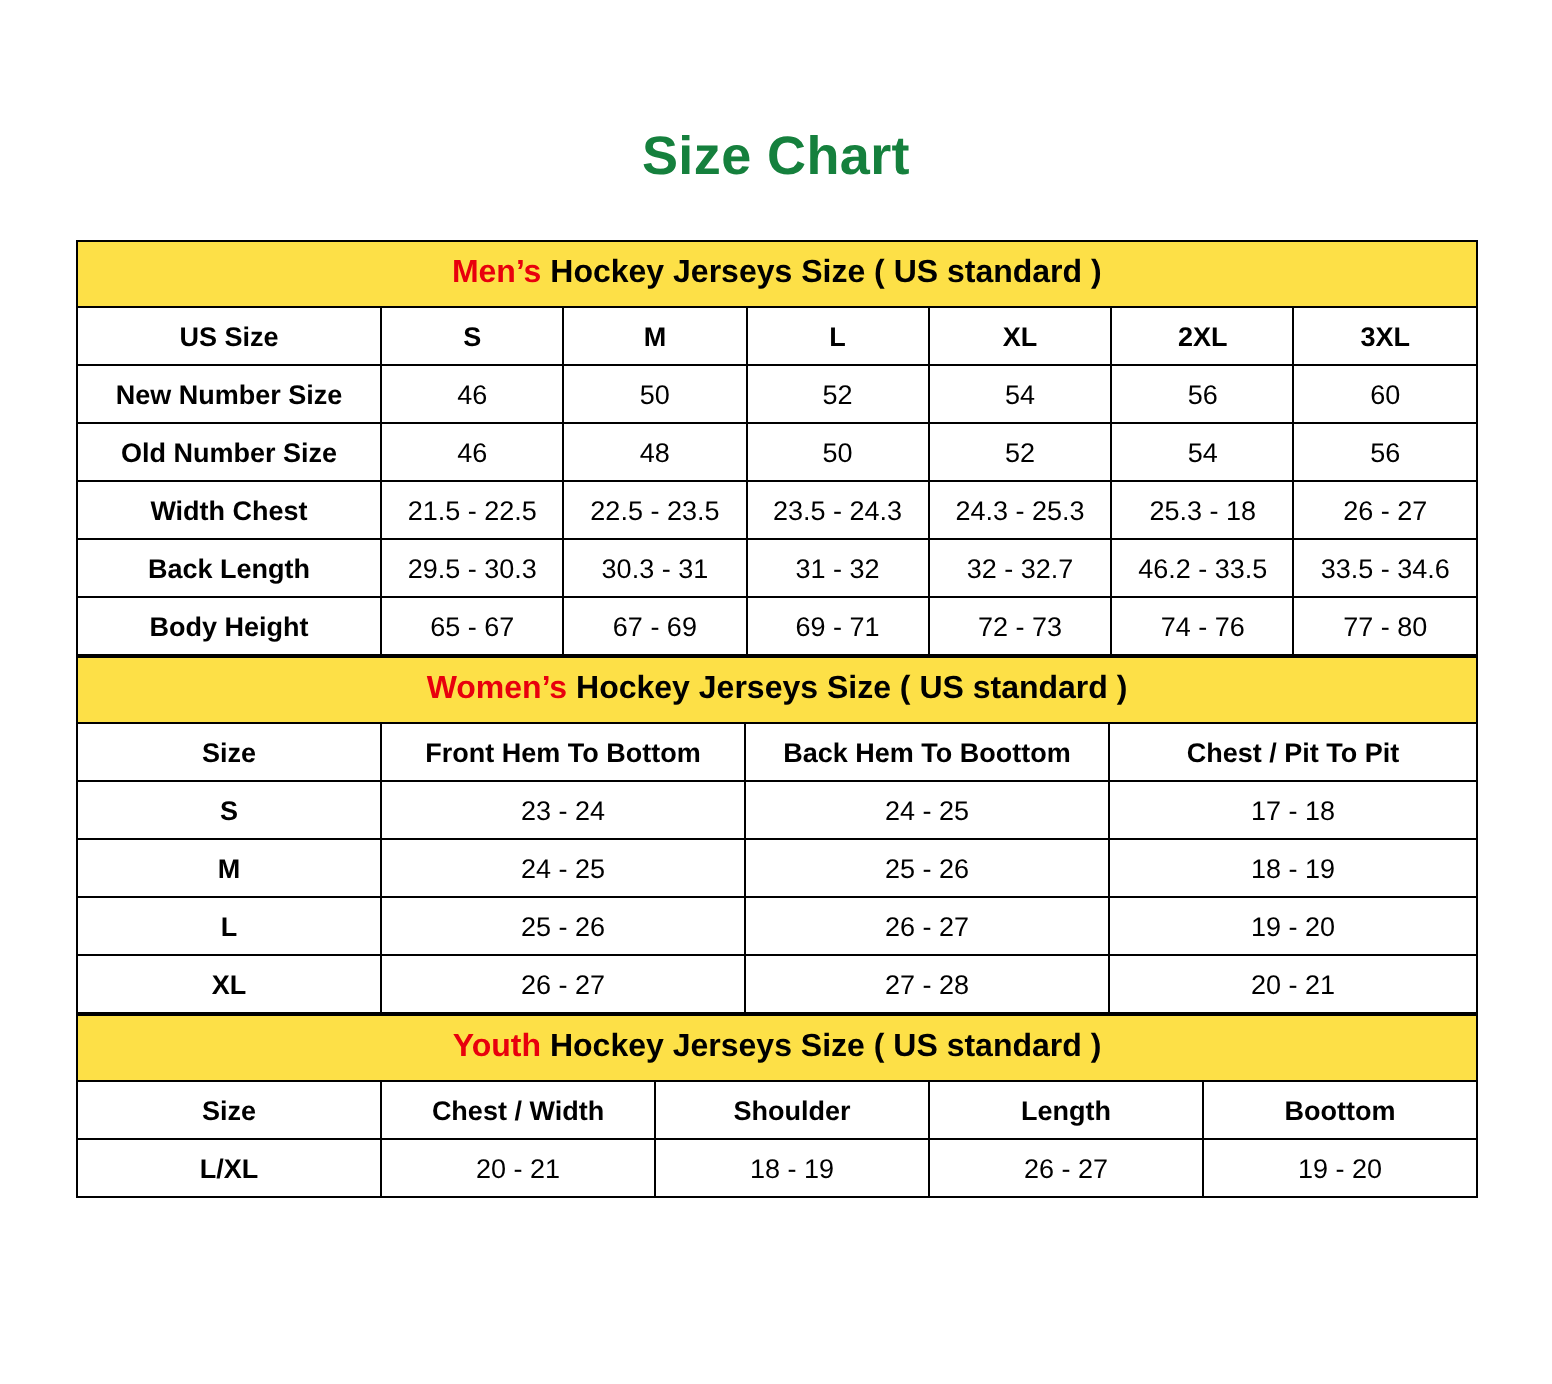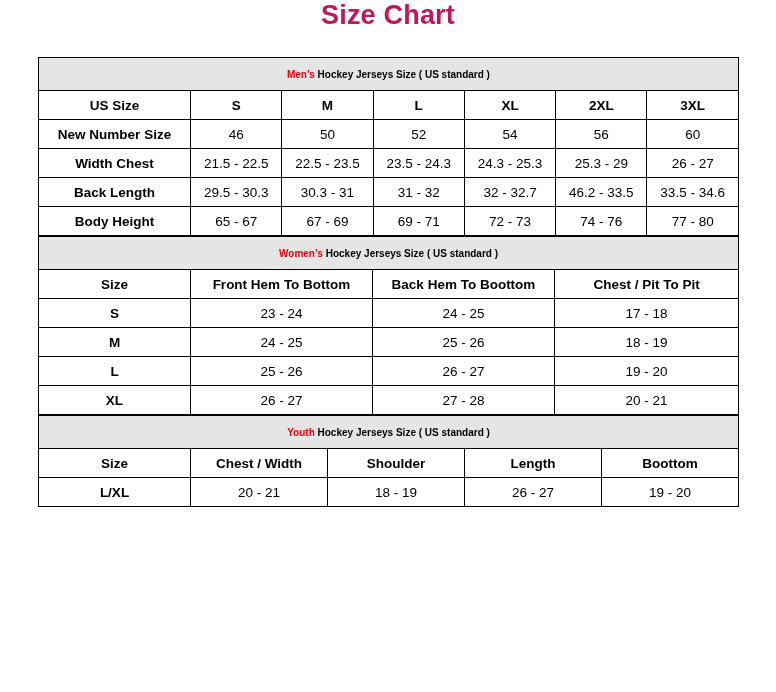--- a/index.html
+++ b/index.html
@@ -15,46 +15,47 @@
     overflow: hidden;
   }
   .page {
     width: 776px;
     height: 692px;
     position: relative;
     box-sizing: border-box;
   }
   .chart-title {
     text-align: center;
-    color: #be185d;
+    color: #15803d;
     font-size: 27px;
     font-weight: bold;
+    padding-top: 63px;
     letter-spacing: 0.2px;
   }
   .tables-wrap {
     margin: 26px 38px 0 38px;
   }
   table {
     width: 700px;
     border-collapse: collapse;
     table-layout: fixed;
   }
   td {
     border: 1px solid #000000;
     font-size: 13.5px;
     text-align: center;
     height: 26px;
     padding: 1px 2px;
     vertical-align: middle;
     background: #ffffff;
   }
   .band {
-    background: #e5e5e5;
-    font-weight: bold;
-    font-size: 10px;
+    background: #fde047;
+    font-weight: bold;
+    font-size: 16px;
     height: 30px;
   }
   .band .hl {
     color: #e8000d;
   }
   .hdr {
     font-weight: bold;
   }
   .rowlabel {
     font-weight: bold;
@@ -103,26 +104,35 @@
         <tr>
           <td class="rowlabel">New Number Size</td>
           <td>46</td>
           <td>50</td>
           <td>52</td>
           <td>54</td>
           <td>56</td>
           <td>60</td>
         </tr>
         <tr>
+          <td class="rowlabel">Old Number Size</td>
+          <td>46</td>
+          <td>48</td>
+          <td>50</td>
+          <td>52</td>
+          <td>54</td>
+          <td>56</td>
+        </tr>
+        <tr>
           <td class="rowlabel">Width Chest</td>
           <td>21.5 - 22.5</td>
           <td>22.5 - 23.5</td>
           <td>23.5 - 24.3</td>
           <td>24.3 - 25.3</td>
-          <td>25.3 - 29</td>
+          <td>25.3 - 18</td>
           <td>26 - 27</td>
         </tr>
         <tr>
           <td class="rowlabel">Back Length</td>
           <td>29.5 - 30.3</td>
           <td>30.3 - 31</td>
           <td>31 - 32</td>
           <td>32 - 32.7</td>
           <td>46.2 - 33.5</td>
           <td>33.5 - 34.6</td>

